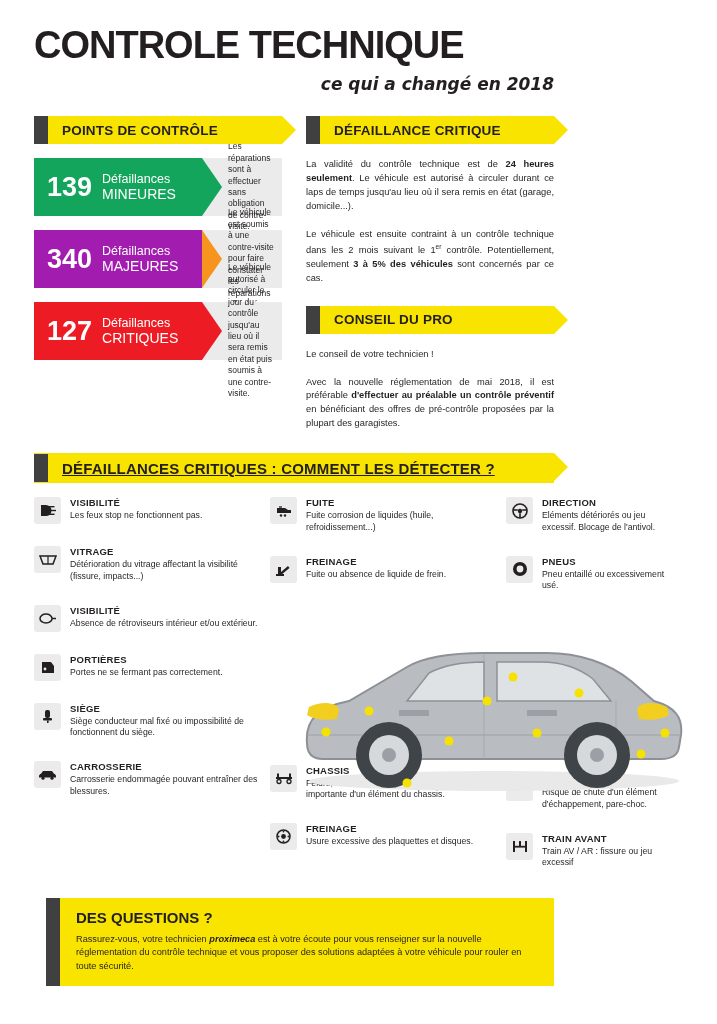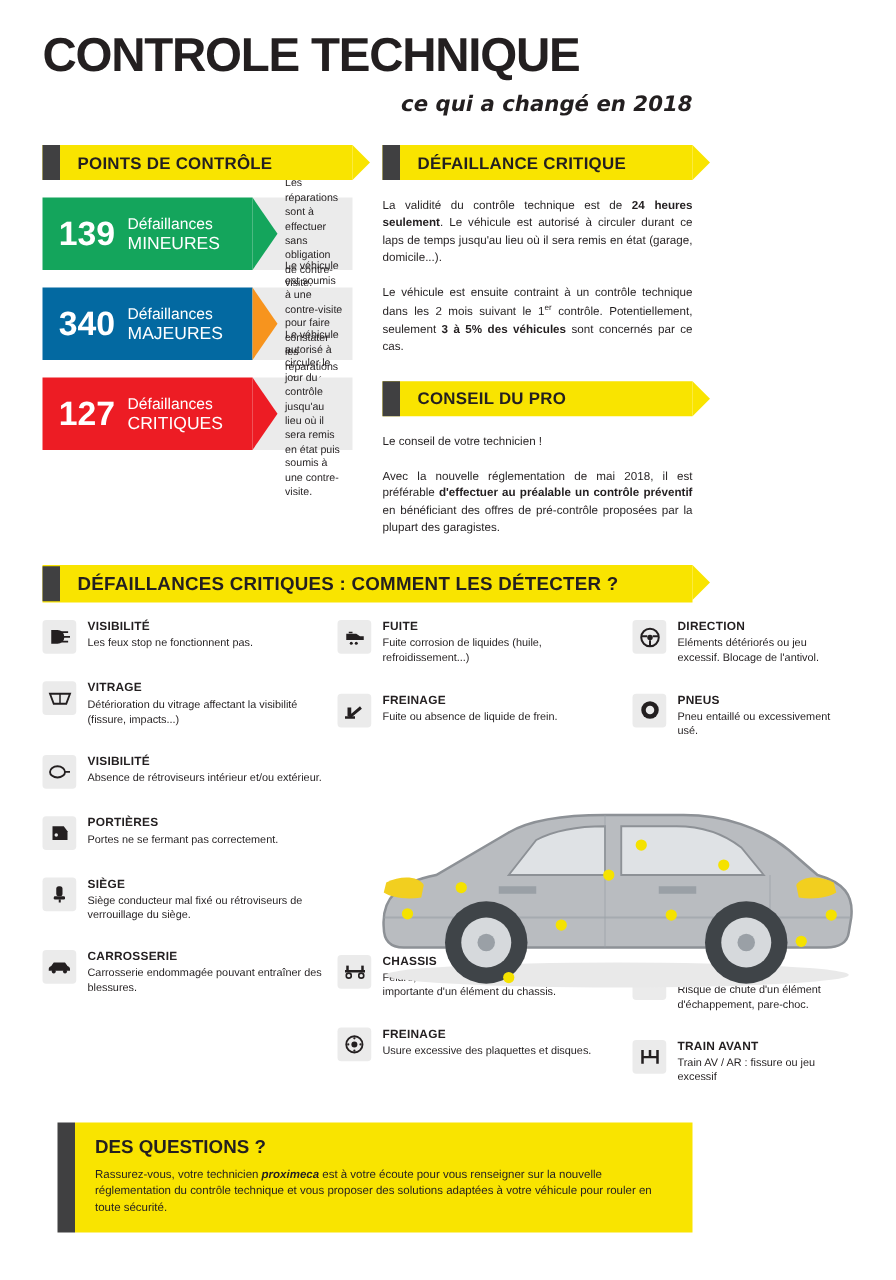--- a/index.html
+++ b/index.html
@@ -53,37 +53,37 @@
   }
   .defbadge::after {
     content: ""; position: absolute; right: -20px; top: 0;
     border-top: 29px solid transparent; border-bottom: 29px solid transparent;
     border-left: 20px solid currentColor;
   }
   .defbadge .num { font-size: 27px; font-weight: bold; margin-right: 10px; line-height: 1; }
   .defbadge .lbl { font-size: 12.5px; font-weight: normal; line-height: 1.15; }
   .defbadge .lbl .l2 { font-size: 14px; }
   .green  { background: #14a55c; color: #14a55c; }
-  .orange { background: #0369a1; color: #f7941e; }
+  .orange { background: #a21caf; color: #f7941e; }
   .red    { background: #ed1c24; color: #ed1c24; }
   .green .num, .green .lbl, .orange .num, .orange .lbl, .red .num, .red .lbl { color: #fff; }
   .defnote {
     flex: 1; background: #ebebeb; font-size: 8.5px; line-height: 1.35;
     padding: 8px 8px 8px 26px; color: #231f20; display: flex;
     flex-direction: column; justify-content: center;
   }
 
   
   .ptext { font-size: 9.3px; line-height: 1.5; margin-top: 14px; color: #231f20; text-align: justify; }
   .ptext b { font-weight: bold; }
   .ptext sup { font-size: 6.5px; vertical-align: super; }
 
   
   .section-wide { margin-top: 22px; }
-  .bar-wide { height: 30px; }
+  .bar-wide { height: 30px; text-decoration: underline; }
   .bar-wide .bartext { font-size: 15px; }
 
   .grid {
     display: grid; grid-template-columns: 236px 236px 177px;
     margin-top: 14px; position: relative;
   }
   .item { display: flex; gap: 9px; margin-bottom: 22px; padding-right: 8px; }
   .item .ic {
     width: 27px; height: 27px; background: #ebebeb; border-radius: 3px;
     flex: 0 0 27px; display: flex; align-items: center; justify-content: center;
@@ -244,21 +244,21 @@
         <div class="item">
           <span class="ic">
             <svg width="16" height="16" viewBox="0 0 16 16">
                 <rect x="5" y="2" width="5" height="8" rx="2" fill="#231f20"></rect>
                 <rect x="3" y="10" width="9" height="2.5" rx="1" fill="#231f20"></rect>
                 <rect x="7" y="12.5" width="1.6" height="2.5" fill="#231f20"></rect>
               </svg>
           </span>
           <div class="tx">
             <h4>SIÈGE</h4>
-            <p>Siège conducteur mal fixé ou rétroviseurs de verrouillage du siège.</p>
+            <p>Siège conducteur mal fixé ou impossibilité de fonctionnent du siège.</p>
           </div>
         </div>
 
         <div class="item">
           <span class="ic">
             <svg width="21" height="13" viewBox="0 0 21 13">
                 <path d="M2 8c0-1 1-2 2-2.3L6 3h9l2 2.7c1 .3 2 1.3 2 2.3v1.5H2z" fill="#231f20"></path>
                 <circle cx="6" cy="10.2" r="1.6" fill="#231f20"></circle>
                 <circle cx="15" cy="10.2" r="1.6" fill="#231f20"></circle>
               </svg>

